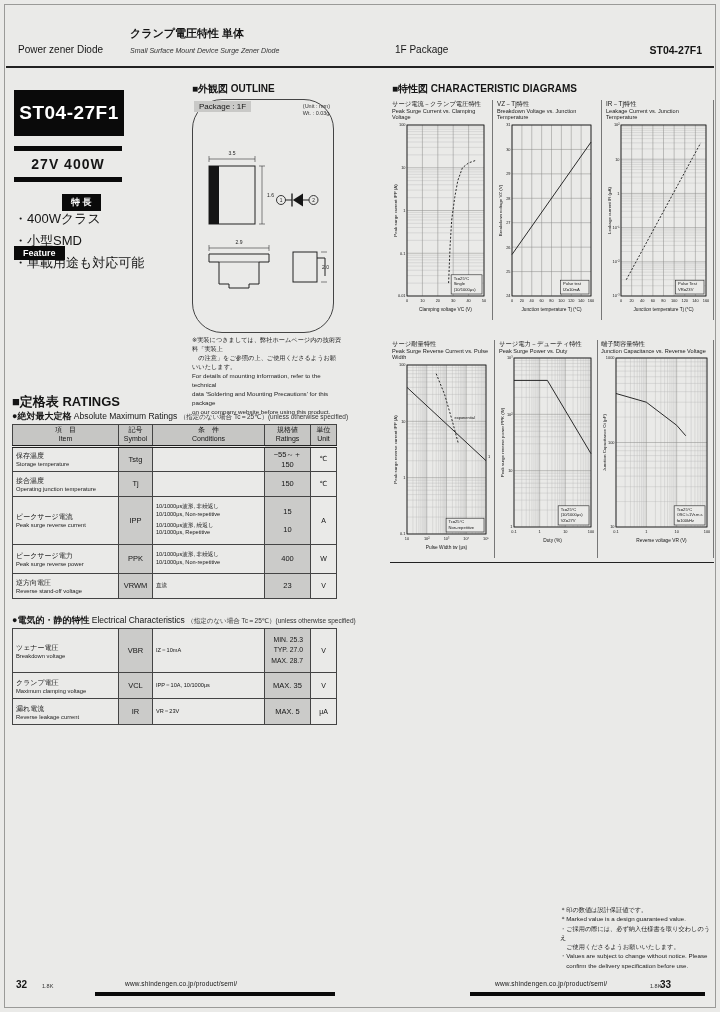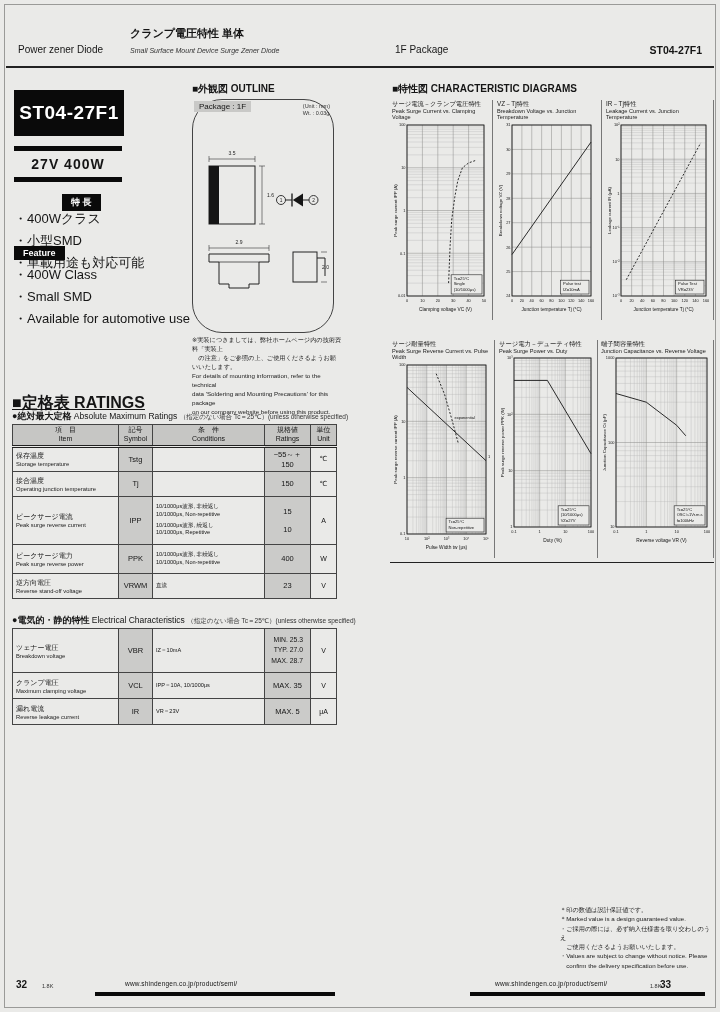--- a/index.html
+++ b/index.html
@@ -73,25 +73,20 @@
   <div class="abs vbar" style="left:14px;top:177px;width:108px;"></div>
 
   <div class="abs badge" style="left:14px;top:194px;margin-left:48px;">特 長</div>
   <ul class="abs feat" style="left:14px;top:210px;">
     <li>・400Wクラス</li>
     <li>・小型SMD</li>
     <li>・車載用途も対応可能</li>
   </ul>
 
   <div class="abs badge" style="left:14px;top:246px;">Feature</div>
-  <ul class="abs feat" style="left:14px;top:266px;">
-    <li>・400W Class</li>
-    <li>・Small SMD</li>
-    <li>・Available for automotive use</li>
-  </ul>
 
   <div class="abs sec-h" style="left:192px;top:82px;">■外観図 OUTLINE</div>
   <div class="abs obox" style="left:192px;top:99px;width:140px;height:232px;border-radius:30px;">
     <div class="abs pkg-chip" style="left:1px;top:1px;">Package : 1F</div>
     <div class="abs unit-lbl" style="right:3px;top:3px;">
       <div>(Unit : mm)</div>
       <div>Wt. : 0.03g</div>
     </div>
     <svg width="140" height="232" viewBox="0 0 140 232">
 
@@ -575,21 +570,21 @@
   </div>
 
   <div class="vsep" style="left:492px;top:100px;height:220px;"></div>
   <div class="vsep" style="left:601px;top:100px;height:220px;"></div>
   <div class="vsep" style="left:713px;top:100px;height:220px;"></div>
   <div class="vsep" style="left:494px;top:340px;height:218px;"></div>
   <div class="vsep" style="left:597px;top:340px;height:218px;"></div>
   <div class="vsep" style="left:713px;top:340px;height:218px;"></div>
   <div class="hr" style="left:390px;top:562px;width:324px;height:1px;"></div>
 
-  <div class="abs sec-h" style="left:12px;top:393px;font-size:16px;text-decoration:underline;">■定格表 RATINGS</div>
+  <div class="abs sec-h" style="left:12px;top:393px;font-size:13px;">■定格表 RATINGS</div>
   <div class="abs sub-h" style="left:12px;top:410px;">
     <b>●絶対最大定格</b>
     <span>Absolute Maximum Ratings</span>
     <span class="sub-note">（指定のない場合 Tc＝25℃）(unless otherwise specified)</span>
   </div>
 
   <table class="tbl abs" style="left:12px;top:424px;width:324px;">
     <colgroup>
         <col style="width:106px">
         <col style="width:34px">

